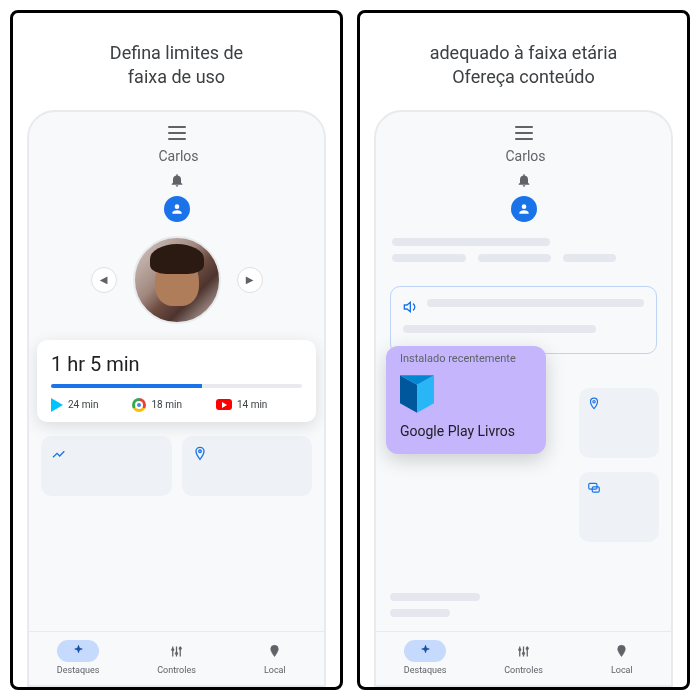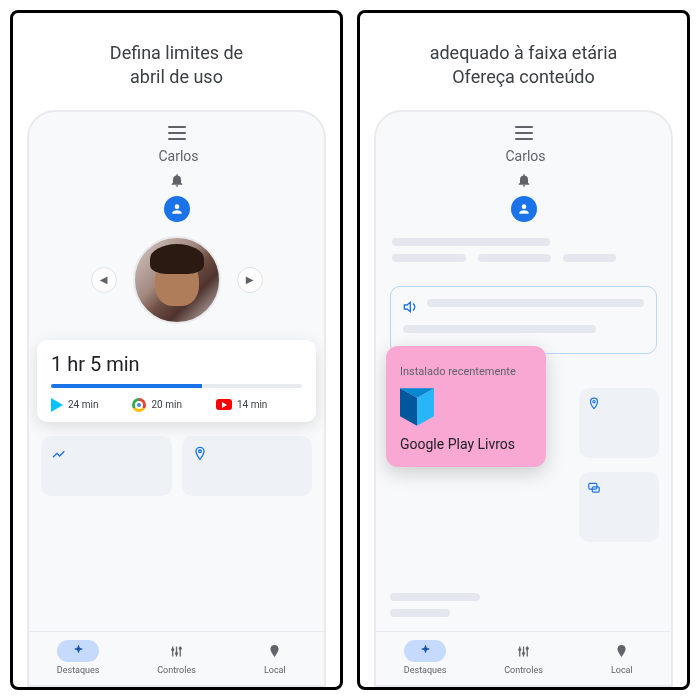--- a/index.html
+++ b/index.html
@@ -157,23 +157,23 @@
   .skel.w30{width:28%;height:8px;display:inline-block;margin-right:8px;}
   .skel.w20{width:20%;height:8px;display:inline-block;}
   .skel-card {
     margin:12px 14px 0; border:1.5px solid #bcd4f5; border-radius:10px;
     padding:12px;
   }
   .skel-card .row{display:flex;align-items:center;gap:8px;}
   .skel-card .icon-sound{width:16px;height:12px;}
   .install-card {
     position:absolute; left:10px; top:234px; width:160px;
-    background:#f9a8d4; border-radius:12px;
+    background:#c4b5fd; border-radius:12px;
     box-shadow:0 6px 20px rgba(0,0,0,0.18);
-    padding:19px 14px 14px;
+    padding:6px 14px 14px;
     z-index:5;
   }
   .install-label{font-size:11px;color:#5f6368;line-height:1.2;margin-bottom:10px;}
   .books-ico{
     width:34px;height:38px;position:relative;margin-bottom:10px;
   }
   .books-ico svg{width:34px;height:38px;}
   .install-title{font-size:14px;color:#202124;line-height:1.2;}
   .right-ghosts{
     position:absolute; right:12px; top:276px; display:flex; flex-direction:column; gap:14px;
@@ -184,21 +184,21 @@
   .rg svg{width:14px;height:14px;stroke:#1a73e8;fill:none;stroke-width:2;}
   .bot-skel{position:absolute;left:14px;bottom:60px;}
   .bot-skel .skel{height:8px;}
 </style>
 </head>
 <body>
 
 <div class="phone">
   <div class="phone-top">
     <div>Defina limites de</div>
-    <div>abril de uso</div>
+    <div>faixa de uso</div>
   </div>
   <div class="inner-phone">
     <div class="app-header">
       <div class="menu-icon">
           <span></span>
           <span></span>
           <span></span>
         </div>
       <div class="header-name">Carlos</div>
       <svg class="bell" viewBox="0 0 24 24">
@@ -222,21 +222,21 @@
       <div class="bar">
           <div class="bar-fill"></div>
         </div>
       <div class="app-row">
         <div class="app-item">
           <div class="play-ico"></div>
           <span>24 min</span>
         </div>
         <div class="app-item">
           <div class="chrome-ico"></div>
-          <span>20 min</span>
+          <span>18 min</span>
         </div>
         <div class="app-item">
           <div class="yt-ico"></div>
           <span>14 min</span>
         </div>
       </div>
     </div>
 
     <div class="ghost-cards">
       <div class="ghost">

